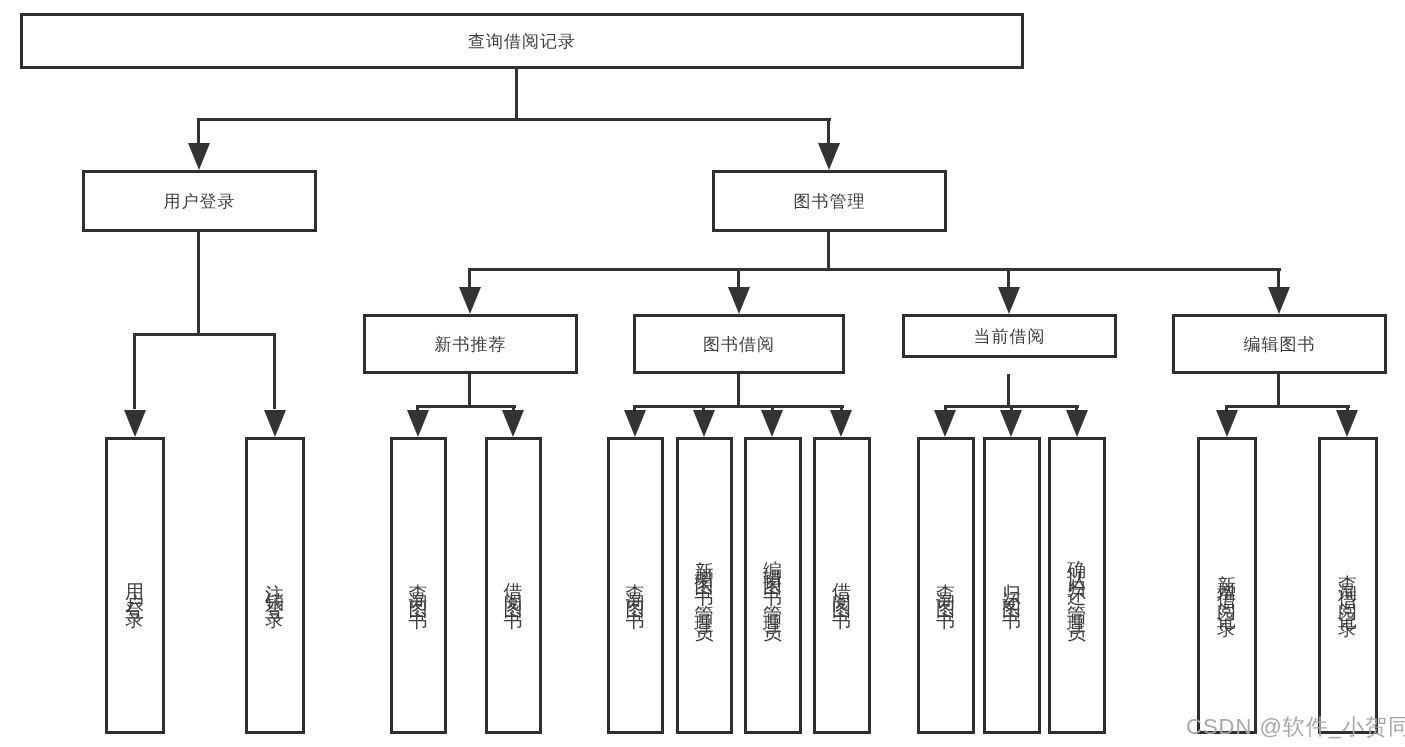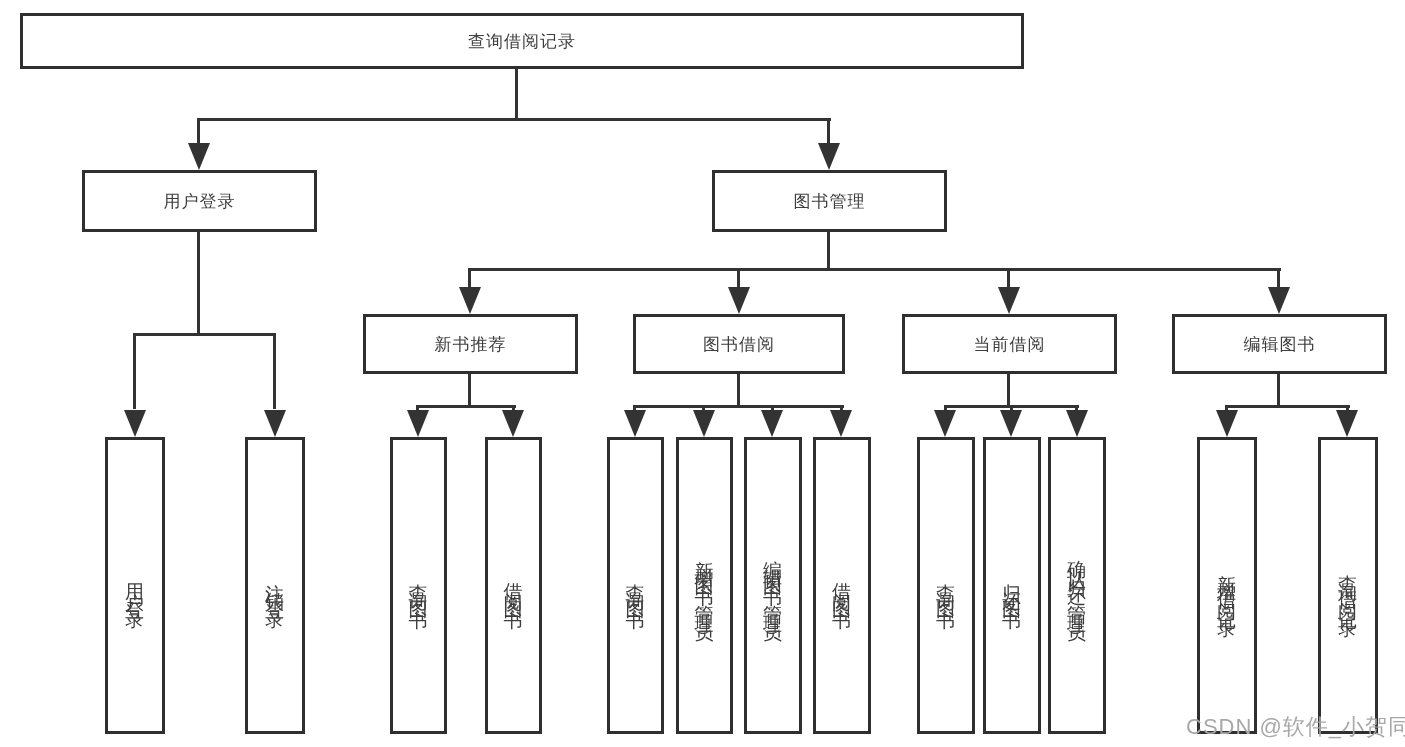--- a/index.html
+++ b/index.html
@@ -53,21 +53,21 @@
   <div class="box" style="left:712px;top:170px;width:235px;height:62px">
     <span class="lbl">图书管理</span>
   </div>
 
   <div class="box" style="left:363px;top:314px;width:215px;height:60px">
     <span class="lbl">新书推荐</span>
   </div>
   <div class="box" style="left:633px;top:314px;width:212px;height:60px">
     <span class="lbl">图书借阅</span>
   </div>
-  <div class="box" style="left:902px;top:314px;width:215px;height:60px">
+  <div class="box" style="left:902px;top:314px;width:215px;height:44px">
     <span class="lbl">当前借阅</span>
   </div>
   <div class="box" style="left:1172px;top:314px;width:215px;height:60px">
     <span class="lbl">编辑图书</span>
   </div>
 
   <div class="box leaf" style="left:105px;top:437px;width:60px;height:297px">
     <span class="lbl">用户登录</span>
   </div>
   <div class="box leaf" style="left:245px;top:437px;width:60px;height:297px">

